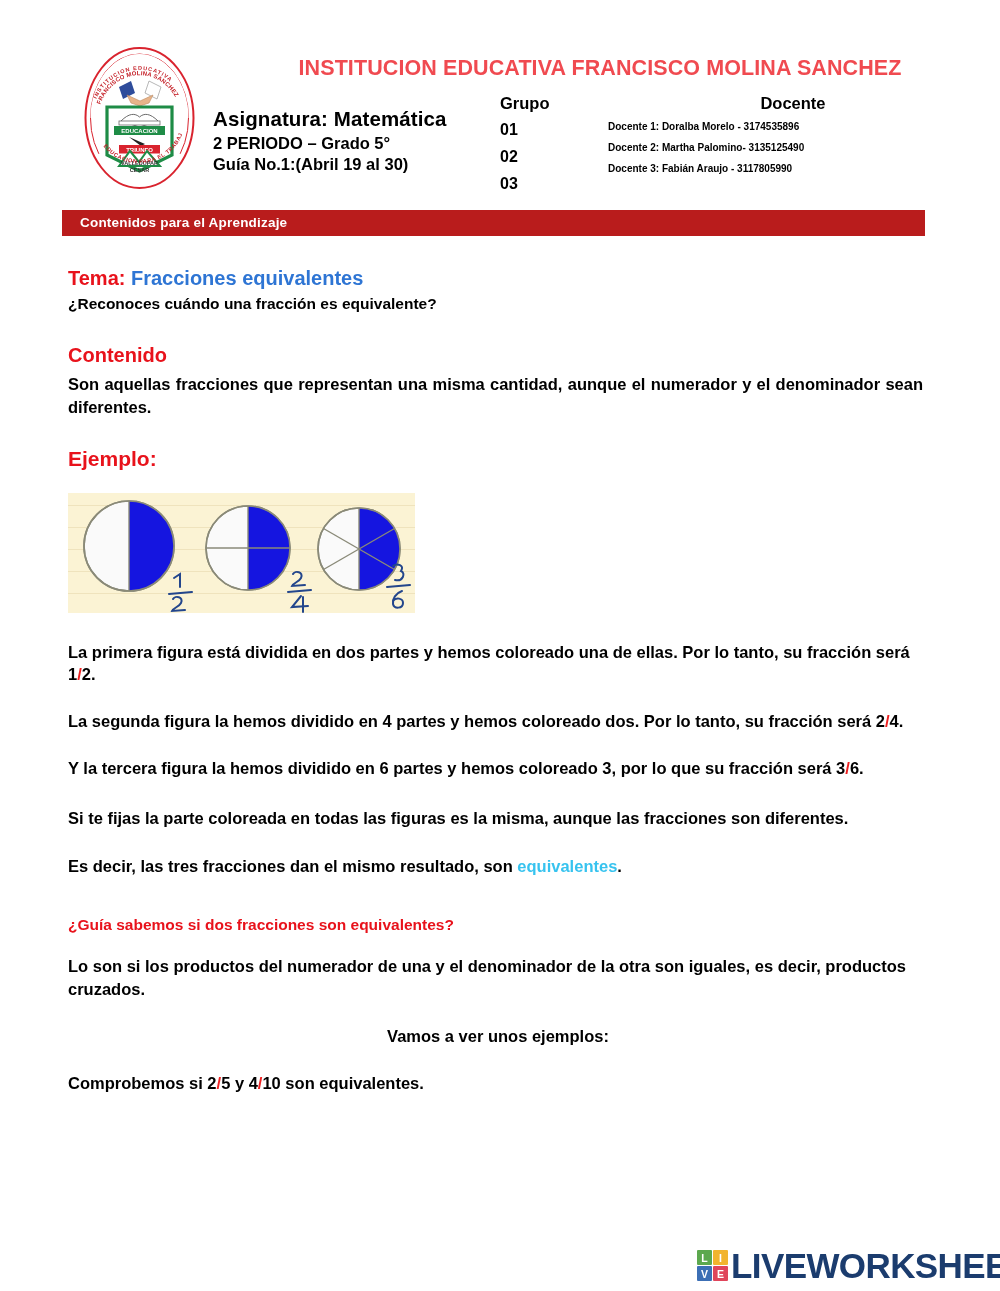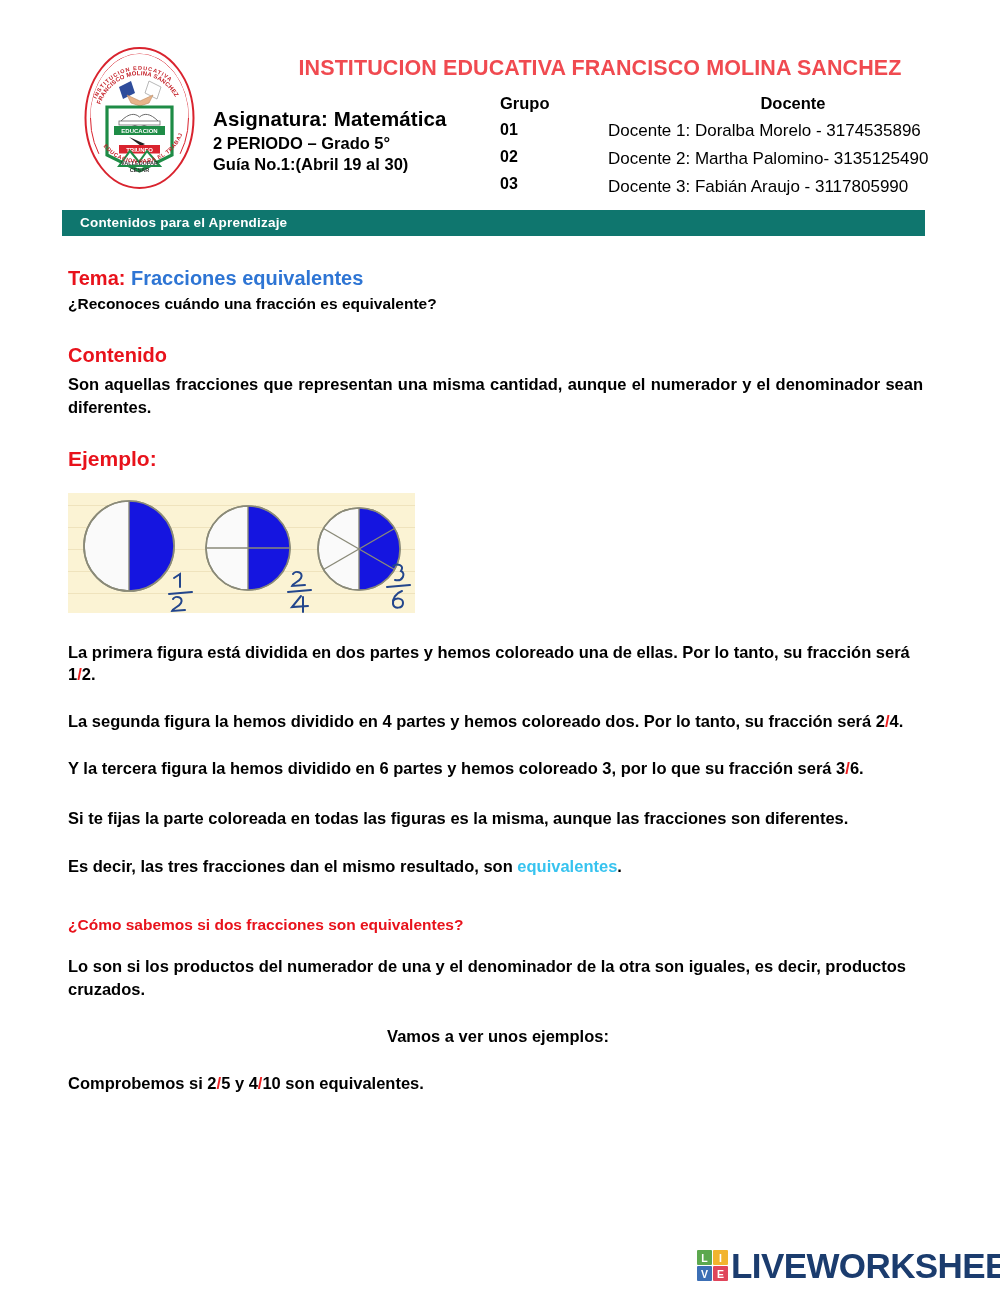--- a/index.html
+++ b/index.html
@@ -76,22 +76,22 @@
     margin-bottom: 4px;
   }
   .docente-col .col-head { text-align: center; }
   .grupo-row {
     font-size: 16px;
     font-weight: bold;
     line-height: 1.0;
     padding: 5px 0 6px 0;
   }
   .docente-row {
-    font-size: 17px;
-    font-weight: normal;
+    font-size: 10px;
+    font-weight: bold;
     line-height: 1.0;
     padding: 5px 0 6px 0;
   }
 
   
   .banner {
     position: absolute;
     left: 62px; top: 210px;
     width: 863px; height: 26px;
     background: #F4606A;
@@ -306,21 +306,21 @@
   </div>
 
   <div class="docente-col">
     <div class="col-head">Docente</div>
     <div class="docente-row">Docente 1: Doralba Morelo - 3174535896</div>
     <div class="docente-row">Docente 2: Martha Palomino- 3135125490</div>
     <div class="docente-row">Docente 3: Fabián Araujo - 3117805990</div>
   </div>
 </div>
 
-<div class="banner" style="background: #0f766e;">
+<div class="banner" style="background: #b91c1c;">
   <div class="banner-label">Contenidos para el Aprendizaje</div>
 </div>
 
 <div class="content">
 
 
   <div class="tema-line">
     <span class="red">Tema:</span><span class="blue-tema"> Fracciones equivalentes</span>
   </div>
 
@@ -399,21 +399,21 @@
   <div class="para p3">
     <span>Y la tercera figura la hemos dividido en 6 partes y hemos coloreado 3, por lo que su fracción será 3</span><span class="redsoft">/</span><span>6.</span>
   </div>
 
   <div class="para p4">Si te fijas la parte coloreada en todas las figuras es la misma, aunque las fracciones son diferentes.</div>
 
   <div class="para p5">
     <span>Es decir, las tres fracciones dan el mismo resultado, son </span><span class="cyan">equivalentes</span><span>.</span>
   </div>
 
-  <div class="q-head">¿Cómo sabemos si dos fracciones son equivalentes?</div>
+  <div class="q-head">¿Guía sabemos si dos fracciones son equivalentes?</div>
 
   <div class="para p6">Lo son si los productos del numerador de una y el denominador de la otra son iguales, es decir, productos cruzados.</div>
 
   <div class="para p7">Vamos a ver unos ejemplos:</div>
 
   <div class="para p8">
     <span>Comprobemos si 2</span><span class="redsoft">/</span><span>5 y 4</span><span class="redsoft">/</span><span>10 son equivalentes.</span>
   </div>
 </div>
 

